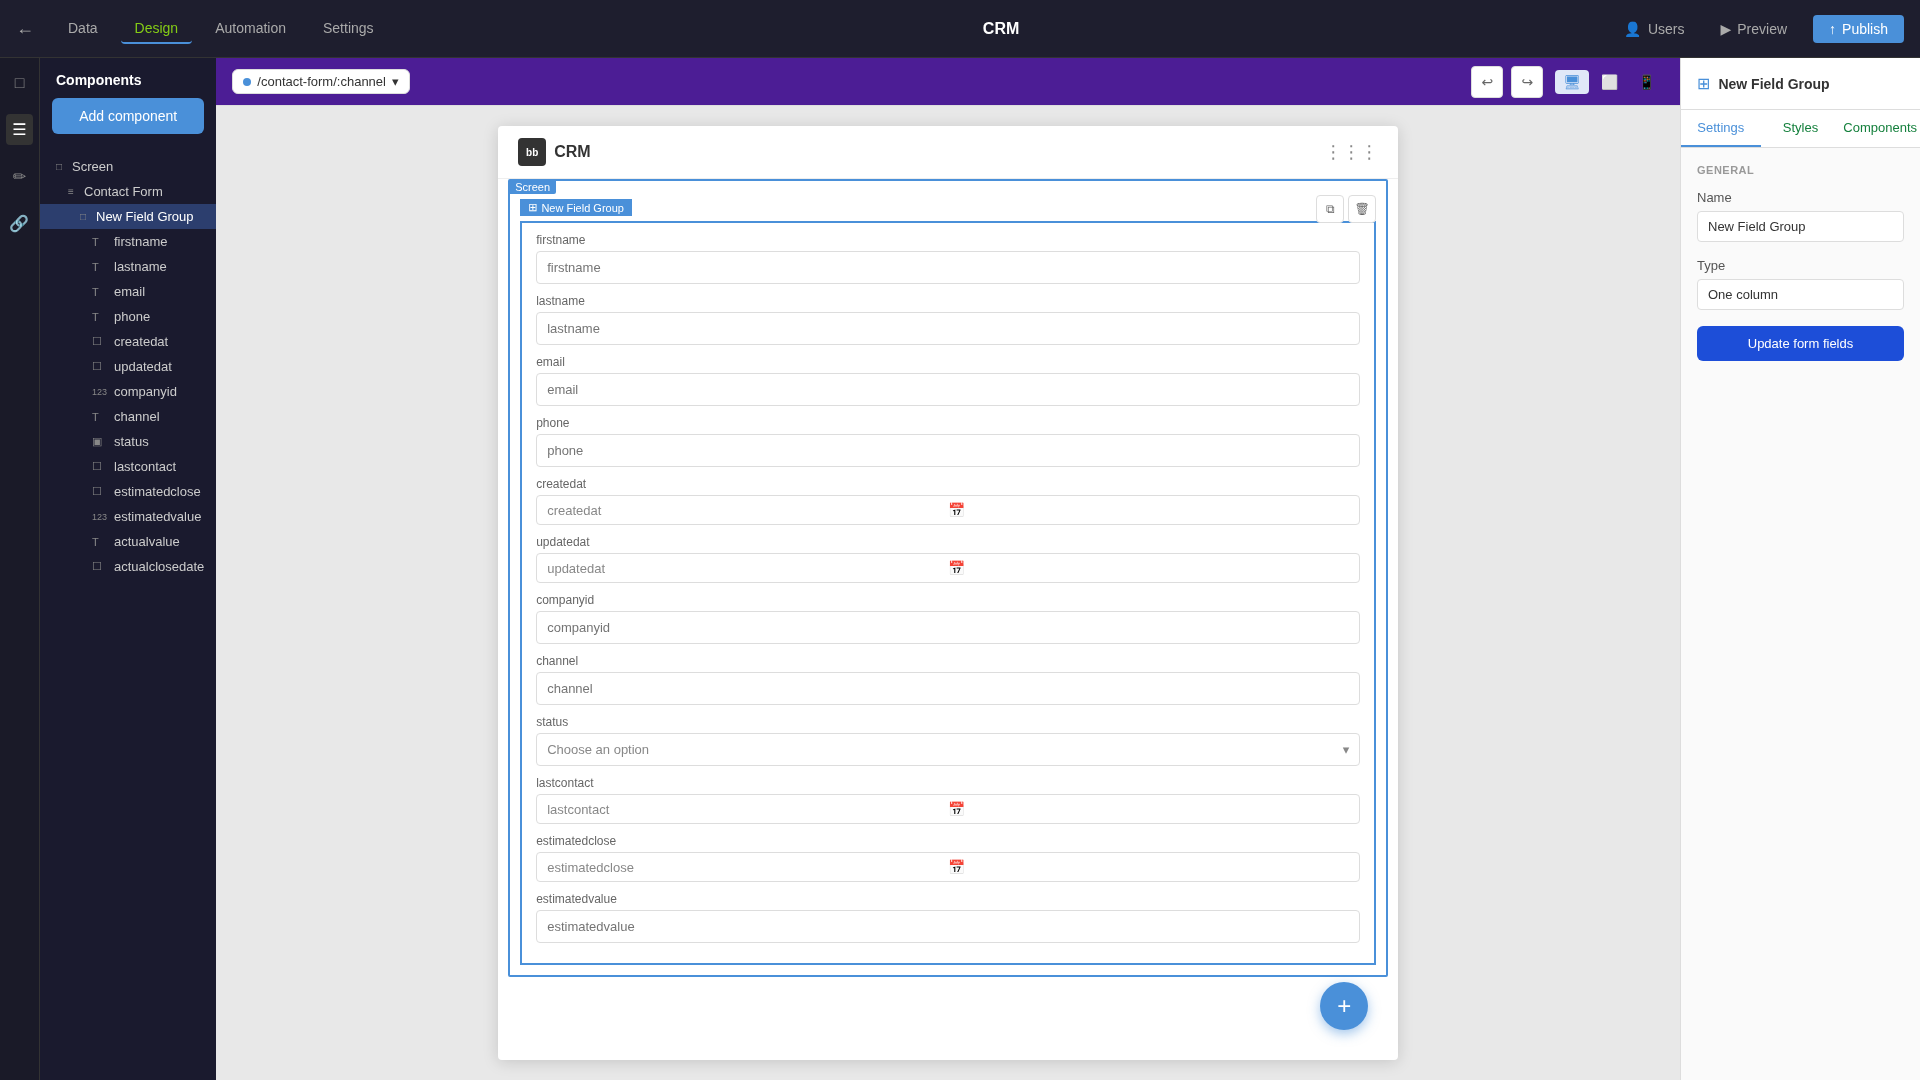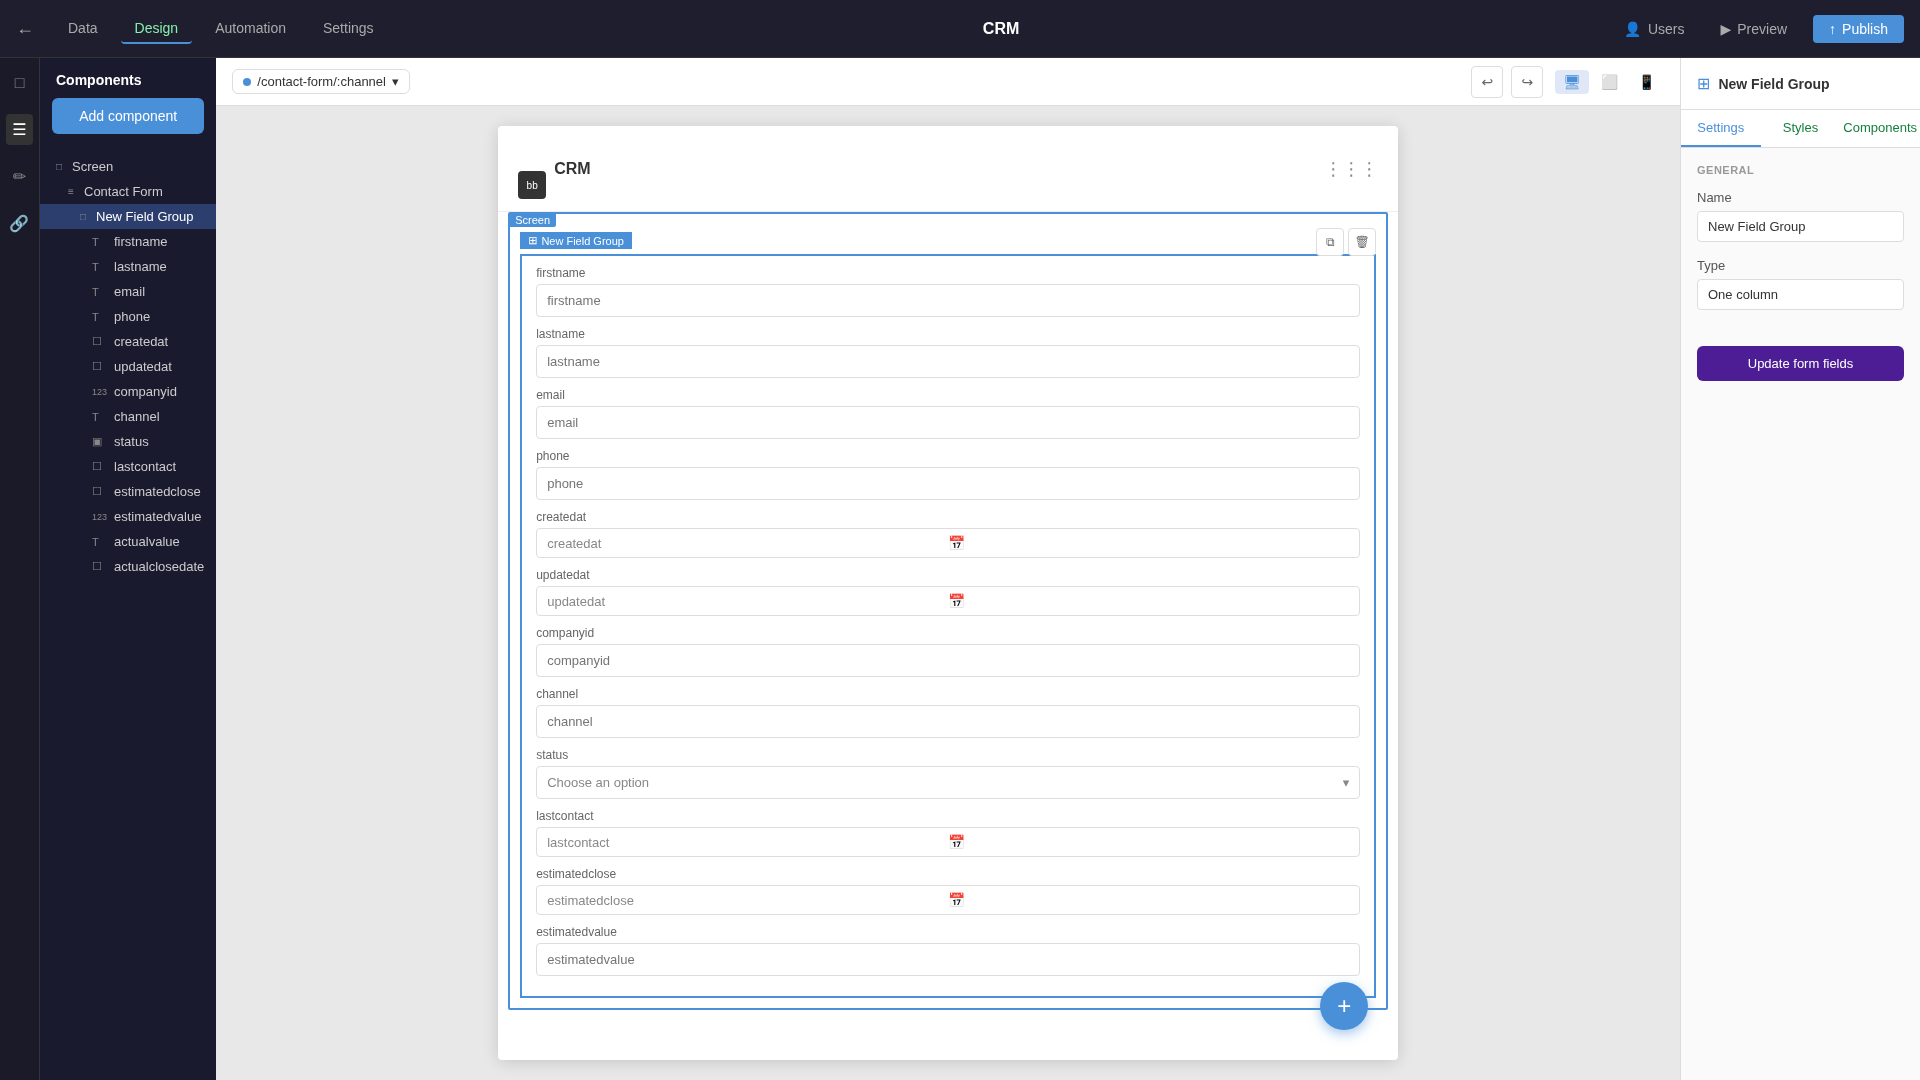--- a/index.html
+++ b/index.html
@@ -6,21 +6,21 @@
     body { font-family: -apple-system, BlinkMacSystemFont, 'Segoe UI', sans-serif; background: #1a1a2e; color: #333; overflow: hidden; width: 1920px; height: 1080px; }
 
     
     .top-nav {
       display: flex; align-items: center; background: #1e1e2e; height: 58px;
       border-bottom: 1px solid #333; color: #ccc; padding: 0 16px;
     }
     .top-nav .back-btn { color: #aaa; cursor: pointer; margin-right: 20px; font-size: 18px; }
     .top-nav .nav-tabs { display: flex; gap: 9px; }
     .top-nav .nav-tab { padding: 6px 14px; cursor: pointer; color: #aaa; font-size: 14px; border-radius: 4px; }
-    .top-nav .nav-tab.active { color: #86efac; border-bottom: 2px solid #4a90d9; }
+    .top-nav .nav-tab.active { color: #84cc16; border-bottom: 2px solid #4a90d9; }
     .top-nav .title { flex: 1; text-align: center; font-size: 16px; font-weight: 600; color: #fff; }
     .top-nav .right-actions { display: flex; align-items: center; gap: 16px; }
     .top-nav .right-actions .action-btn { display: flex; align-items: center; gap: 6px; color: #aaa; cursor: pointer; font-size: 14px; padding: 6px 10px; border-radius: 4px; }
     .publish-btn { background: #4a90d9; color: #fff !important; border-radius: 4px; padding: 6px 16px !important; font-weight: 500; }
 
     
     .main-layout { display: flex; height: calc(1080px - 58px); }
     .sidebar-icon-bar { width: 40px; background: #1a1a28; border-right: 1px solid #333; display: flex; flex-direction: column; align-items: center; padding: 10px 0; gap: 16px; }
     .sidebar-icon { color: #888; cursor: pointer; padding: 6px; border-radius: 4px; font-size: 16px; }
     .sidebar-icon.active { color: #fff; background: #333; }
@@ -28,35 +28,35 @@
     .sidebar-header { padding: 14px 16px 10px; color: #fff; font-size: 14px; font-weight: 600; }
     .add-component-btn { margin: 0 12px 12px; background: #4a90d9; color: #fff; border: none; border-radius: 6px; padding: 10px; cursor: pointer; font-size: 14px; font-weight: 500; width: calc(100% - 24px); }
     .tree-section { padding: 8px 0; overflow-y: auto; flex: 1; }
     .tree-item { display: flex; align-items: center; gap: 6px; padding: 5px 12px; cursor: pointer; color: #ccc; font-size: 13px; }
     .tree-item.selected { background: #2c3e6e; color: #fff; }
     .tree-icon { font-size: 10px; color: #888; width: 14px; display: inline-flex; justify-content: center; }
     .tree-type-icon { font-size: 11px; color: #888; width: 16px; }
 
     
     .center-canvas { flex: 1; background: #e8e8e8; display: flex; flex-direction: column; overflow: hidden; }
-    .canvas-toolbar { background: #ffffff; border-bottom: 1px solid #ddd; height: 48px; display: flex; align-items: center; padding: 0 16px; gap: 12px; }
+    .canvas-toolbar { background: #4c1d95; border-bottom: 1px solid #ddd; height: 48px; display: flex; align-items: center; padding: 0 16px; gap: 12px; }
     .path-selector { display: flex; align-items: center; gap: 6px; background: #fff; border: 1px solid #ddd; border-radius: 6px; padding: 4px 10px; font-size: 13px; color: #333; cursor: pointer; }
     .path-dot { width: 8px; height: 8px; background: #4a90d9; border-radius: 50%; }
     .toolbar-spacer { flex: 1; }
     .toolbar-icons { display: flex; gap: 8px; align-items: center; }
     .toolbar-icon-btn { width: 32px; height: 32px; display: flex; align-items: center; justify-content: center; border-radius: 4px; cursor: pointer; color: #666; border: 1px solid #ddd; background: #fff; font-size: 14px; }
     .device-icons { display: flex; gap: 4px; }
     .device-icon { padding: 4px 8px; cursor: pointer; color: #888; font-size: 14px; border-radius: 4px; }
     .device-icon.active { background: #e0e8f8; color: #4a90d9; }
 
     .canvas-area { flex: 1; padding: 20px; overflow-y: auto; display: flex; justify-content: center; }
     .app-frame { background: #fff; width: 900px; min-height: 900px; border-radius: 4px; box-shadow: 0 2px 16px rgba(0,0,0,0.15); position: relative; }
     .app-header { display: flex; align-items: center; justify-content: space-between; padding: 12px 20px; border-bottom: 1px solid #eee; }
     .app-logo { display: flex; align-items: center; gap: 8px; font-size: 16px; font-weight: 600; }
-    .logo-icon { width: 28px; height: 28px; background: #333; border-radius: 4px; display: flex; align-items: center; justify-content: center; color: #fff; font-size: 10px; font-weight: 400; margin-top: 33px; }
+    .logo-icon { width: 28px; height: 28px; background: #333; border-radius: 4px; display: flex; align-items: center; justify-content: center; color: #fff; font-size: 10px; font-weight: 700; }
     .app-header-menu { color: #888; font-size: 18px; cursor: pointer; }
 
     .page-breadcrumb { padding: 8px 20px; font-size: 13px; color: #666; }
 
     
     .screen-outline { border: 2px solid #4a90d9; margin: 0 10px 10px; position: relative; border-radius: 2px; }
     .screen-label { position: absolute; top: -1px; left: -1px; background: #4a90d9; color: #fff; font-size: 11px; padding: 1px 6px; border-radius: 2px 0 2px 0; }
 
     
     .field-group-outline { border: 2px solid #4a90d9; position: relative; margin: 0; background: #fff; }
@@ -83,21 +83,21 @@
     .rp-tab { flex: 1; text-align: center; padding: 10px 0; font-size: 13px; cursor: pointer; color: #15803d; border-bottom: 2px solid transparent; }
     .rp-tab.active { color: #4a90d9; border-bottom: 2px solid #4a90d9; font-weight: 500; }
     .right-panel-content { padding: 16px; overflow-y: auto; flex: 1; }
     .section-title { font-size: 11px; font-weight: 700; color: #999; text-transform: uppercase; letter-spacing: 0.5px; margin-bottom: 14px; }
     .field-group { margin-bottom: 16px; }
     .field-group label { font-size: 13px; color: #555; display: block; margin-bottom: 6px; }
     .field-group input { width: 100%; border: 1px solid #ddd; border-radius: 4px; padding: 7px 10px; font-size: 13px; color: #333; background: #fff; }
     .field-group select { width: 100%; border: 1px solid #ddd; border-radius: 4px; padding: 7px 10px; font-size: 13px; color: #333; background: #fff; appearance: none; }
     .select-wrapper { position: relative; }
     .select-wrapper::after { content: '▾'; position: absolute; right: 10px; top: 50%; transform: translateY(-50%); color: #888; pointer-events: none; }
-    .update-btn { width: 100%; background: #4c1d95; color: #fff; border: none; border-radius: 6px; padding: 10px; font-size: 13px; cursor: pointer; font-weight: 500; margin-top: 20px; }
+    .update-btn { width: 100%; background: #1d4ed8; color: #fff; border: none; border-radius: 6px; padding: 10px; font-size: 13px; cursor: pointer; font-weight: 500; margin-top: 0; }
 
     
     .left-container { display: flex; }
 
     
     .fab { position: absolute; bottom: 30px; right: 30px; width: 48px; height: 48px; background: #4a90d9; border-radius: 50%; display: flex; align-items: center; justify-content: center; color: #fff; font-size: 24px; cursor: pointer; box-shadow: 0 4px 12px rgba(74,144,217,0.5); }
   </style>
 </head>
 <body>
 

